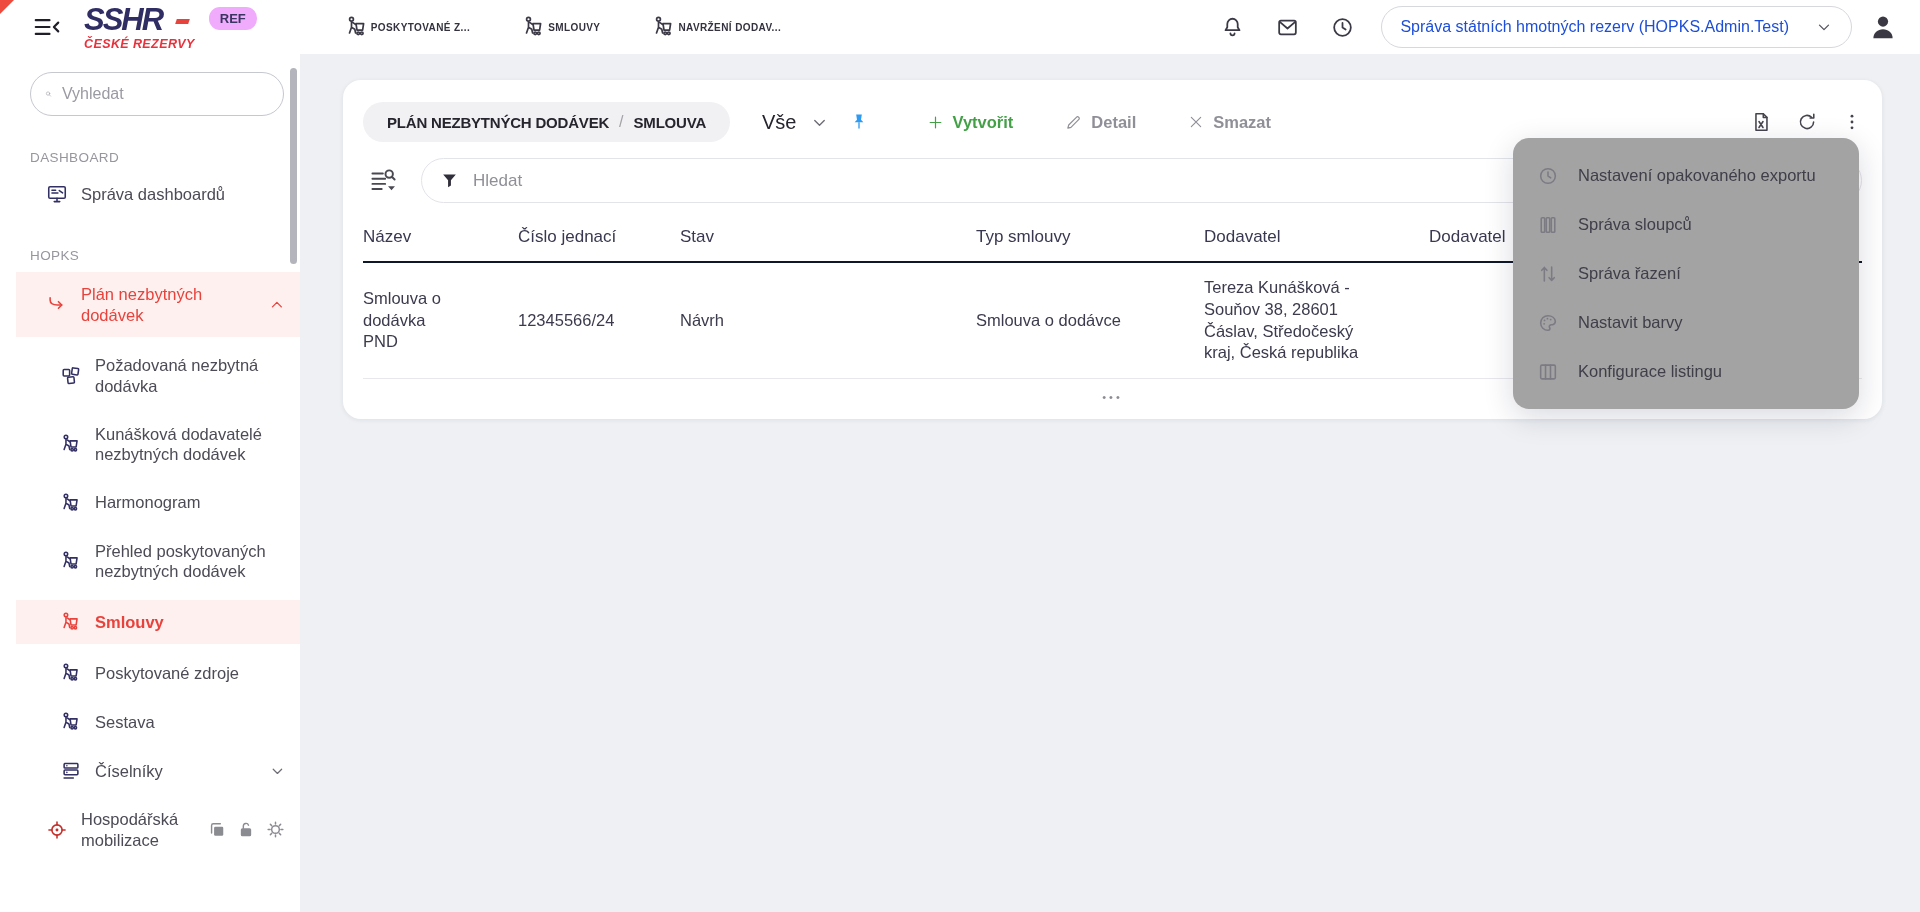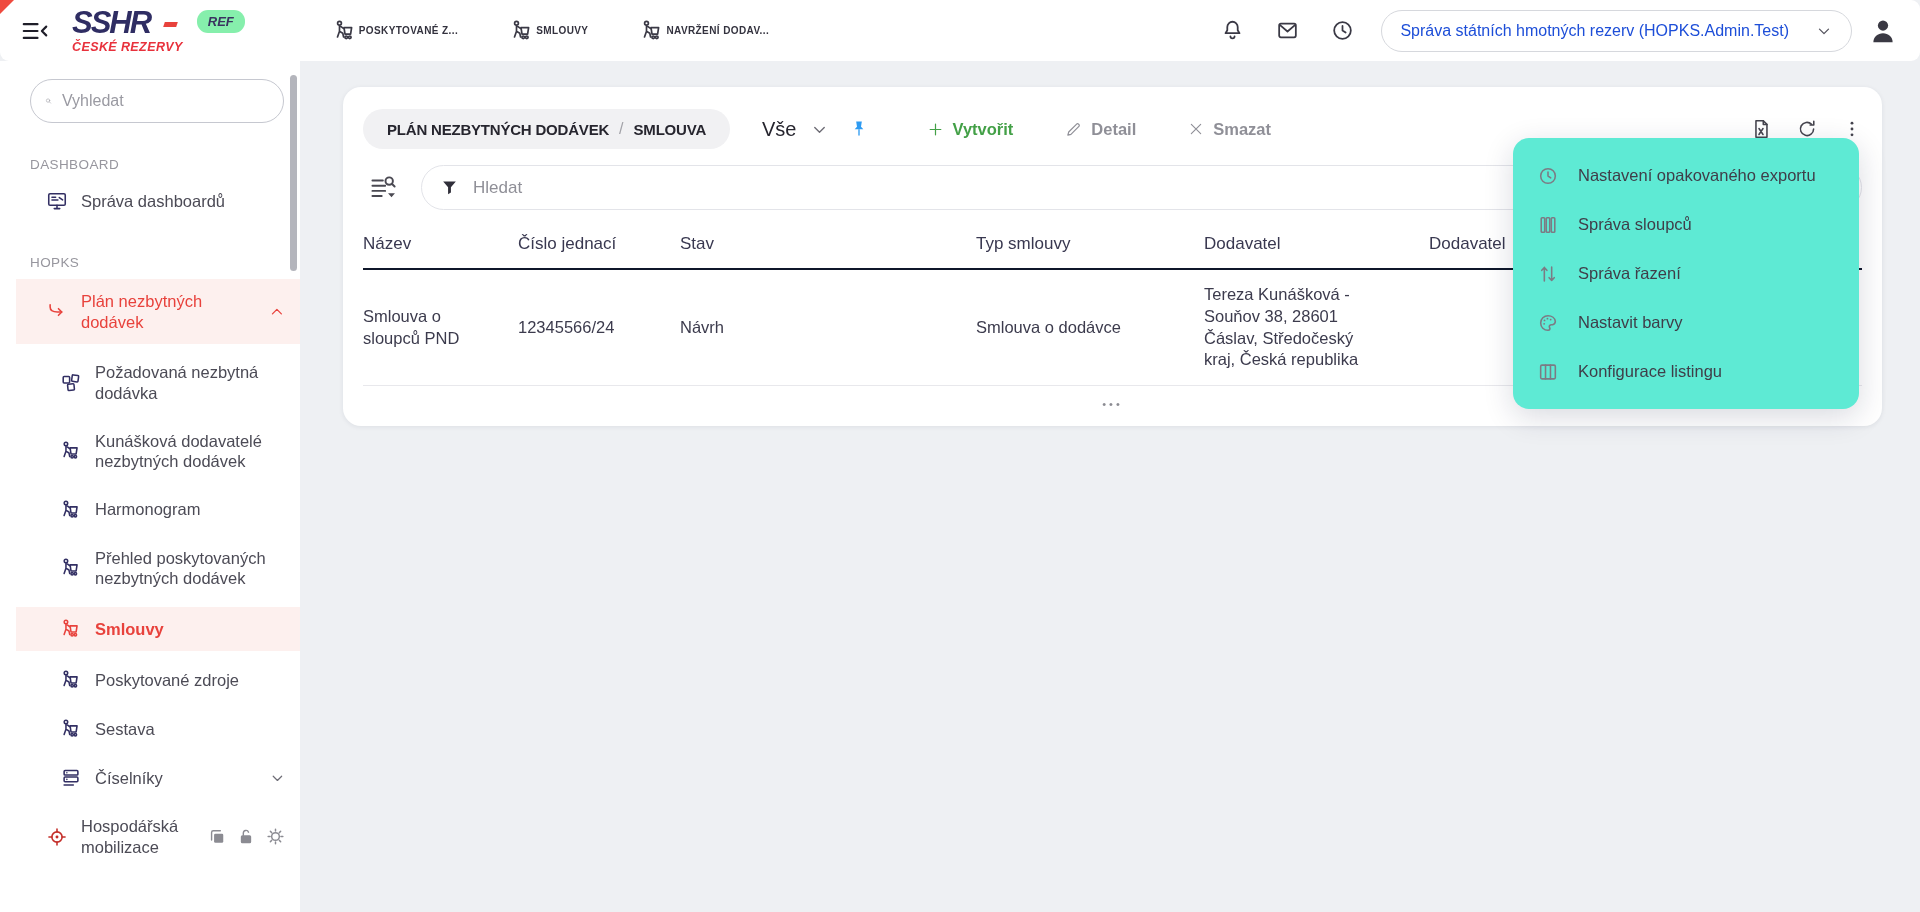--- a/index.html
+++ b/index.html
@@ -6,28 +6,28 @@
   html,body { width:1920px; height:912px; overflow:hidden; }
   body { font-family:"Liberation Sans", sans-serif; background:#eef0f3; color:#3c3b4a; }
   svg { display:block; }
   .ic { fill:none; stroke:currentColor; stroke-width:1.7; stroke-linecap:round; stroke-linejoin:round; }
 
   .app { width:1920px; height:912px; display:flex; flex-direction:column; position:relative; }
   .corner-flag { position:absolute; left:0; top:0; width:0; height:0;
     border-top:14px solid #ef4a3e; border-right:14px solid transparent; z-index:99; }
 
   
-  header { height:61px; background:#fff; display:flex; align-items:center; padding:0 22px 0 16px; flex-shrink:0;border-radius:9px; }
+  header { height:54px; background:#fff; display:flex; align-items:center; padding:0 22px 0 28px; flex-shrink:0; }
   .menu-btn { background:none; border:none; cursor:pointer; color:#1f1e29; padding:4px; }
   .logo { position:relative; margin-left:18px; line-height:1; }
   .logo-title { font-size:31px; font-style:italic; font-weight:800; letter-spacing:-2px; color:#2f2d63; }
   .logo-dash { position:absolute; right:6px; top:15px; width:13px; height:5px; background:#e8423c; transform:skewX(-18deg); }
   .logo-sub { font-size:12.5px; font-style:italic; font-weight:700; color:#e8313c; letter-spacing:.4px; margin-top:3px; }
-  .badge { margin-left:14px; margin-top:-18px; background:#86efac; color:#3a3460; font-weight:700; font-size:13px;
-    padding:4px 11px; border-radius:11px;font-style:italic; }
+  .badge { margin-left:14px; margin-top:-18px; background:#f0abfc; color:#3a3460; font-weight:700; font-size:13px;
+    padding:4px 11px; border-radius:11px; }
   .tabs { display:flex; gap:52px; margin-left:88px; }
   .tab { display:flex; flex-direction:row; align-items:center; gap:2px; cursor:pointer; color:#3a3945; }
   .tab-label { font-size:10px; font-weight:700; letter-spacing:.4px; color:#33323e; white-space:nowrap; }
   .header-right { margin-left:auto; display:flex; align-items:center; }
   .hicon { background:none; border:none; cursor:pointer; color:#3a3945; margin-left:30px; }
   .profile-select { margin-left:26px; height:42px; border:1px solid #d6d8dd; border-radius:21px; display:flex;
     align-items:center; padding:0 18px; cursor:pointer; color:#1d4ed8; background:#fff; }
   .profile-select .val { font-size:16px; }
   .profile-select .chev { margin-left:26px; color:#55545e; }
   .avatar-btn { background:none; border:none; cursor:pointer; color:#3a3943; margin-left:16px; }
@@ -92,21 +92,21 @@
   .grid-table { margin-top:24px; }
   .grid-head, .grid-row { display:grid; grid-template-columns:155px 162px 296px 228px 225px 1fr; }
   .grid-head { border-bottom:2px solid #0f172a; padding-bottom:14px; }
   .th { font-size:17px; color:#393850; padding-right:12px; cursor:pointer; }
   .grid-row { border-bottom:1px solid #e8e8ec; align-items:center; cursor:pointer; }
   .td { font-size:16.5px; color:#3c3b4d; line-height:1.32; padding:14px 55px 14px 0; }
   .td.addr { padding-right:58px; }
   .dots { text-align:center; color:#8b8b92; font-size:11px; letter-spacing:3px; padding:12px 0 2px; }
 
   
-  .context-menu { position:absolute; left:1513px; top:138px; width:346px; background:#5eead4; border-radius:16px;
+  .context-menu { position:absolute; left:1513px; top:138px; width:346px; background:#a3a3a3; border-radius:16px;
     box-shadow:0 8px 30px rgba(20,25,60,.16); padding:13px 0; z-index:50; }
   .cm-item { display:flex; align-items:center; gap:19px; height:49px; padding:0 24px; cursor:pointer; }
   .cm-ico { color:#7c7b84; flex-shrink:0; }
   .cm-label { font-size:16.5px; color:#3f3e49; white-space:nowrap; }
 </style>
 </head>
 <body>
 
 <div class="app">
   <div class="corner-flag"></div>
@@ -457,21 +457,21 @@
         <div class="grid-table">
           <div class="grid-head">
             <div class="th">Název</div>
             <div class="th">Číslo jednací</div>
             <div class="th">Stav</div>
             <div class="th">Typ smlouvy</div>
             <div class="th">Dodavatel</div>
             <div class="th">Dodavatel</div>
           </div>
           <div class="grid-row">
-            <div class="td">Smlouva o sloupců PND</div>
+            <div class="td">Smlouva o dodávka PND</div>
             <div class="td">12345566/24</div>
             <div class="td">Návrh</div>
             <div class="td">Smlouva o dodávce</div>
             <div class="td addr">Tereza Kunášková - Souňov 38, 28601 Čáslav, Středočeský kraj, Česká republika</div>
             <div class="td"></div>
           </div>
           <div class="dots">•••</div>
         </div>
       </div>
     </main>

